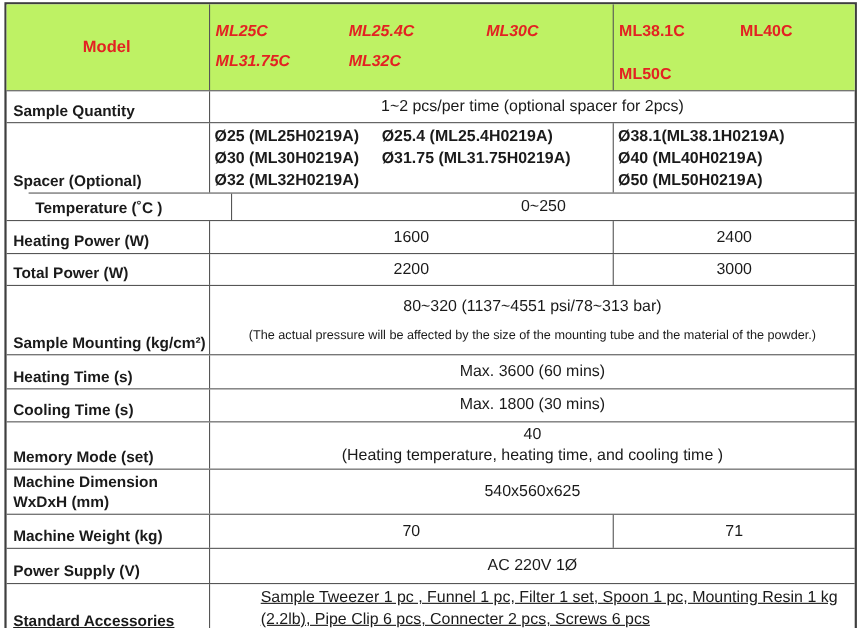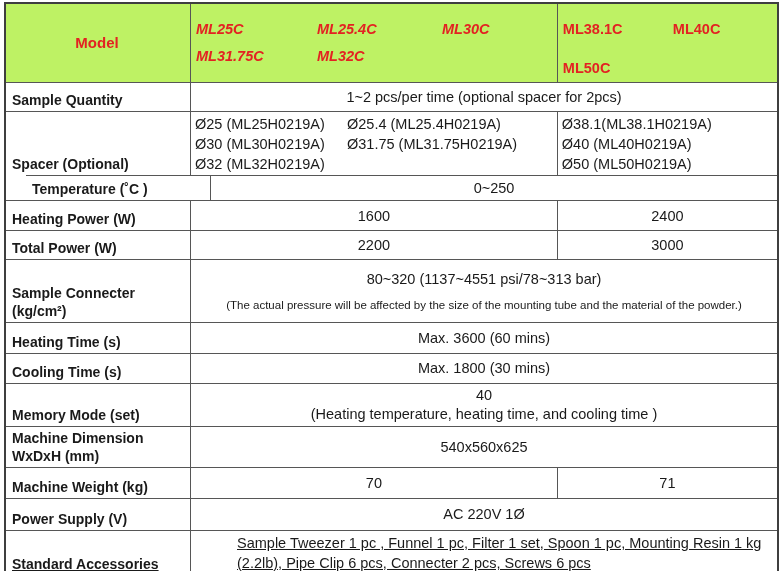--- a/index.html
+++ b/index.html
@@ -109,21 +109,21 @@
     align-content: center;
     padding-left: 4px;
     font-size: 14.5px; line-height: 20px;
   }
   .spacer-right {
     flex: 1 1 auto;
     display: flex; flex-direction: column; justify-content: center;
     padding-left: 4px;
     font-size: 14.5px; line-height: 20px;
   }
-  .stack span { display: block; white-space: nowrap; }
+  .stack span { display: block; white-space: nowrap; font-weight: bold; }
 
   .pressure-note { font-size: 11.5px; line-height: 14px; margin-top: 9px; }
   .memory-line { display: block; }
   .accessories-value { font-size: 14.5px; line-height: 20px; margin-left: 41px; }
 </style>
 </head>
 <body>
 
 <div class="spec-table">
 
@@ -224,21 +224,21 @@
         <span>2200</span>
       </div>
       <div class="cell-right">
         <span>3000</span>
       </div>
     </div>
   </div>
 
   <div class="row row-sample-pressure">
     <div class="label-cell">
-      <span>Sample Connecter (kg/cm²)</span>
+      <span>Sample Mounting (kg/cm²)</span>
     </div>
     <div class="content">
       <div class="cell-full">
         <span>80~320 (1137~4551 psi/78~313 bar)</span>
         <span class="pressure-note">(The actual pressure will be affected by the size of the mounting tube and the material of the powder.)</span>
       </div>
     </div>
   </div>
 
   <div class="row row-heating-time">

